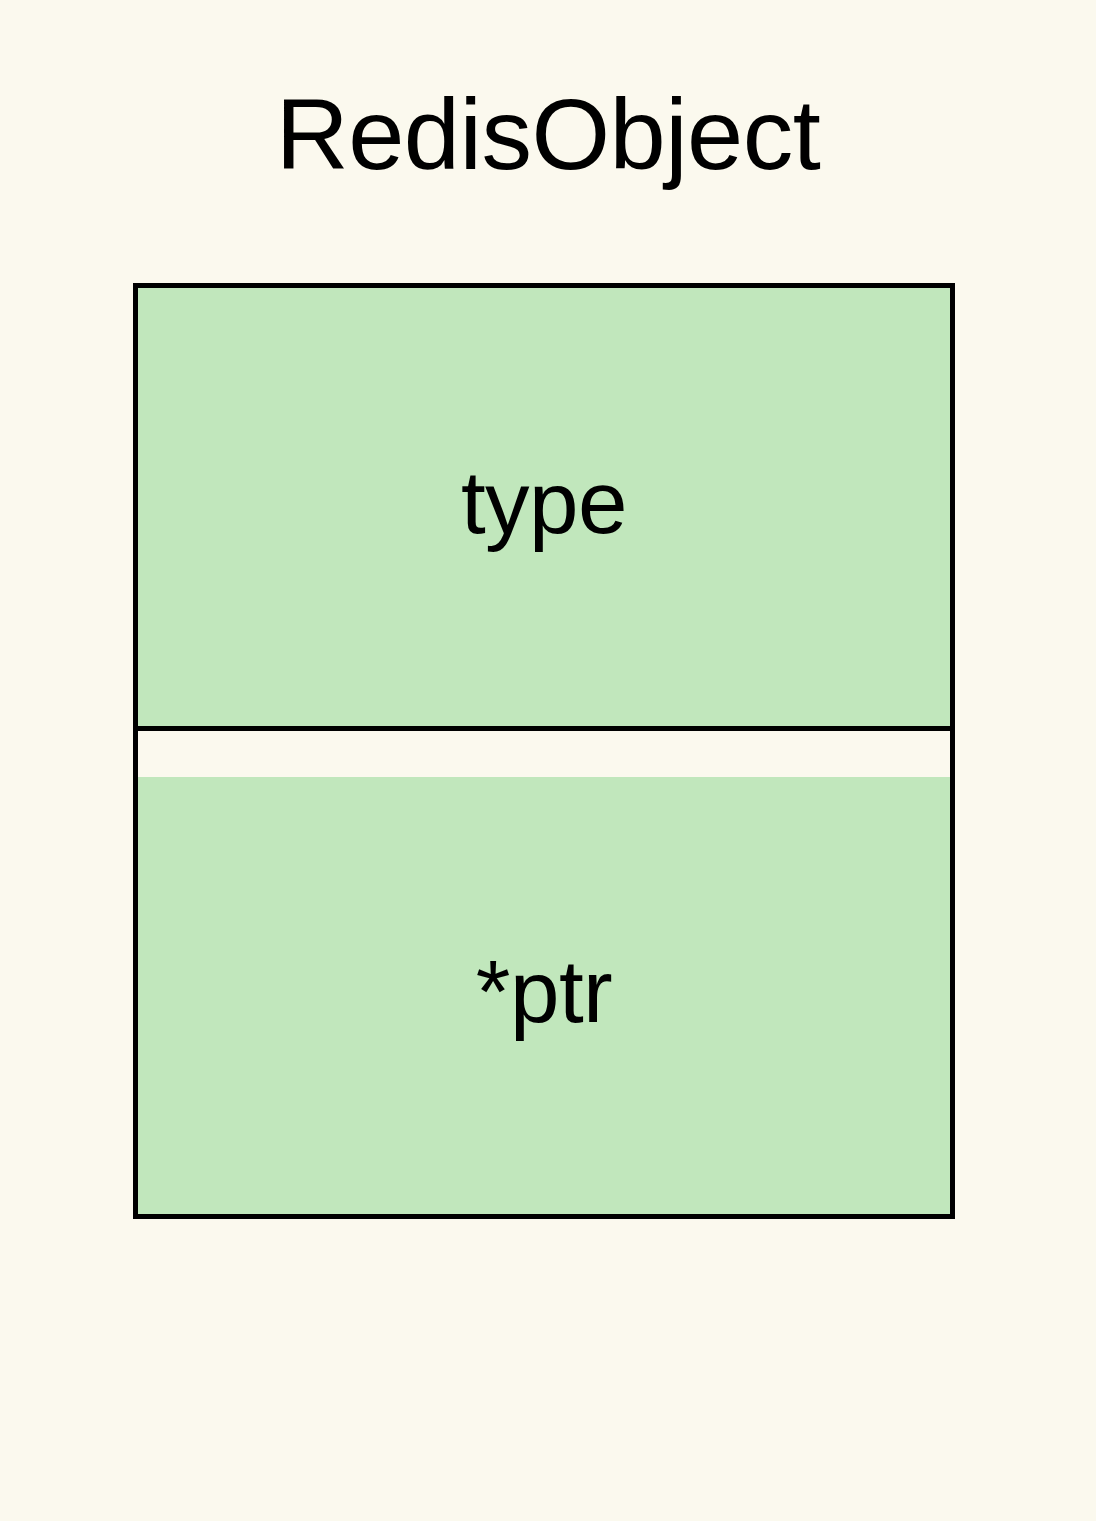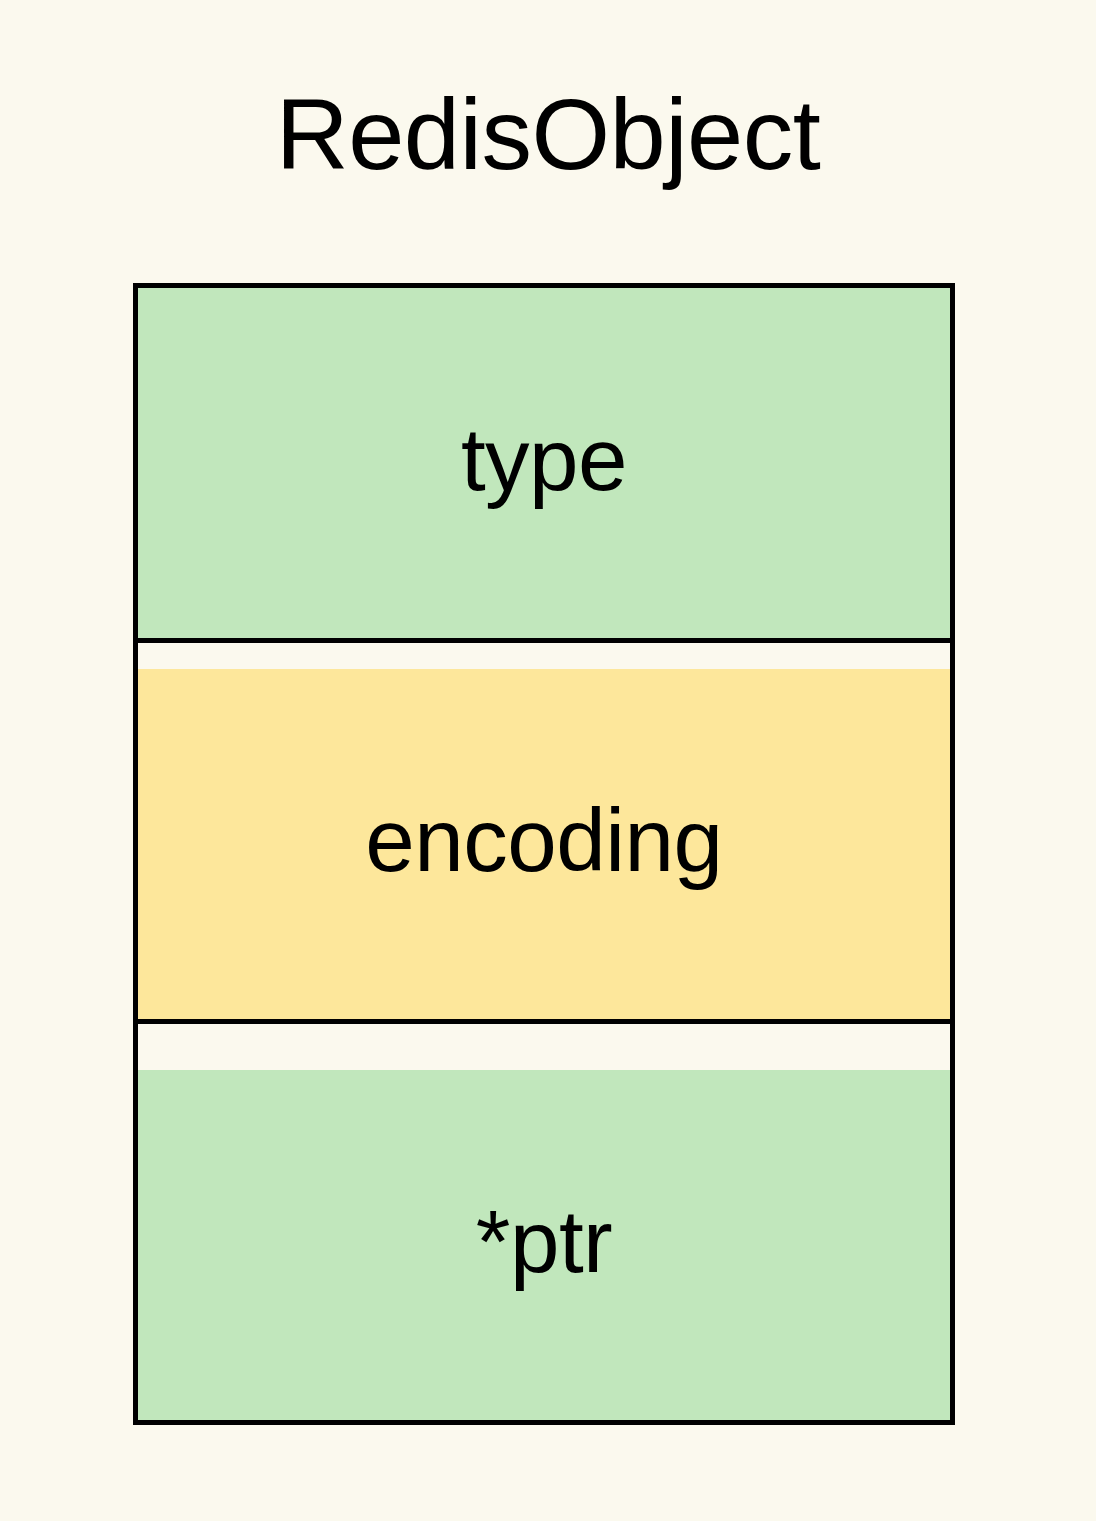--- a/index.html
+++ b/index.html
@@ -29,21 +29,21 @@
     color: #000000;
     line-height: 1.0;
     letter-spacing: -0.5px;
     white-space: nowrap;
   }
   .struct-box {
     position: absolute;
     left: 133px;
     top: 283px;
     width: 822px;
-    height: 1142px;
+    height: 936px;
     box-sizing: border-box;
     border: 5px solid #000000;
     display: flex;
     flex-direction: column;
     background: #fbf9ee;
     gap: 26px;
   }
   .field-row {
     flex: 1 1 0;
     position: relative;
@@ -77,23 +77,20 @@
 <div class="canvas">
 
   <div class="diagram-title">RedisObject</div>
 
   <div class="struct-box">
 
     <div class="field-row fill-green">
       <span class="field-label">type</span>
     </div>
 
-    <div class="field-row fill-yellow">
-      <span class="field-label">encoding</span>
-    </div>
 
 
 
     <div class="field-row fill-green">
       <span class="field-label">*ptr</span>
     </div>
 
   </div>
 
 </div>

